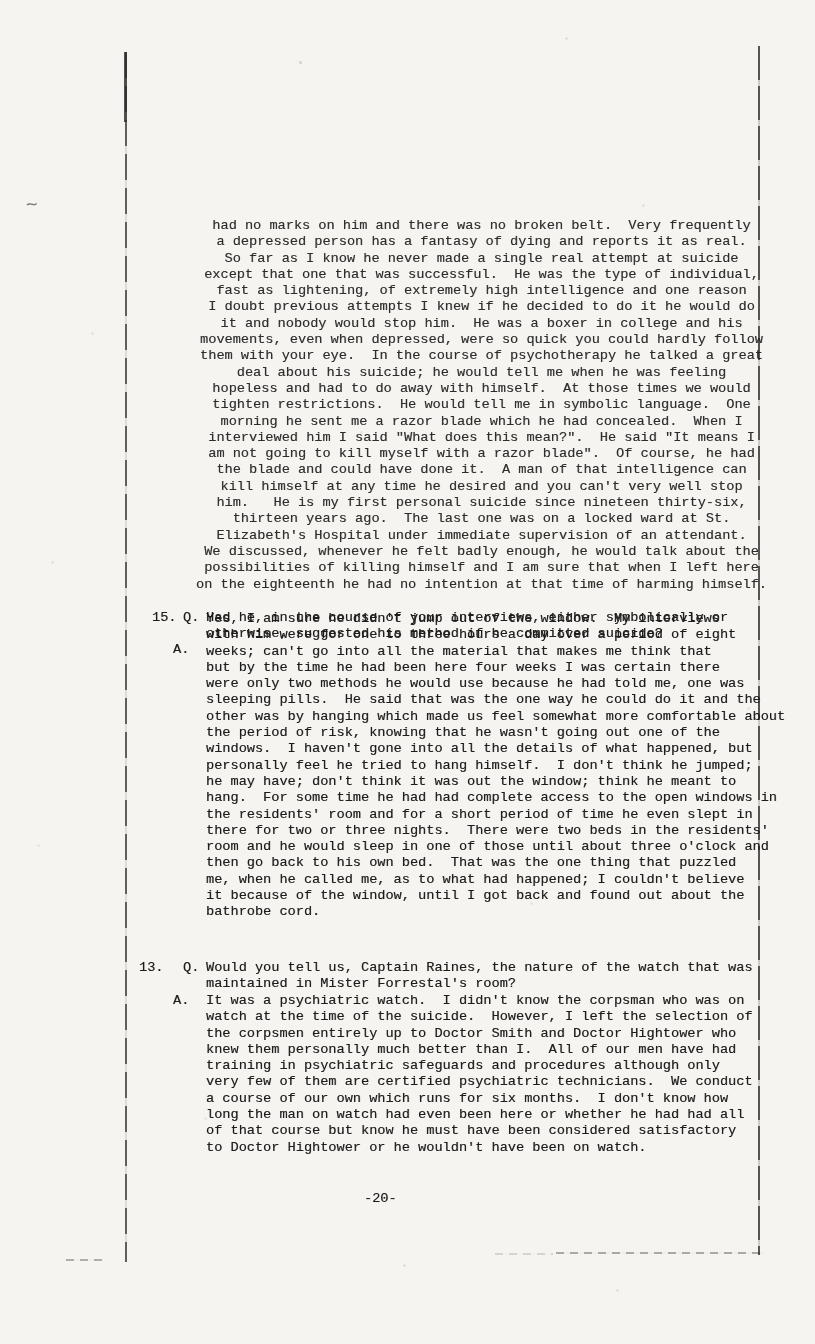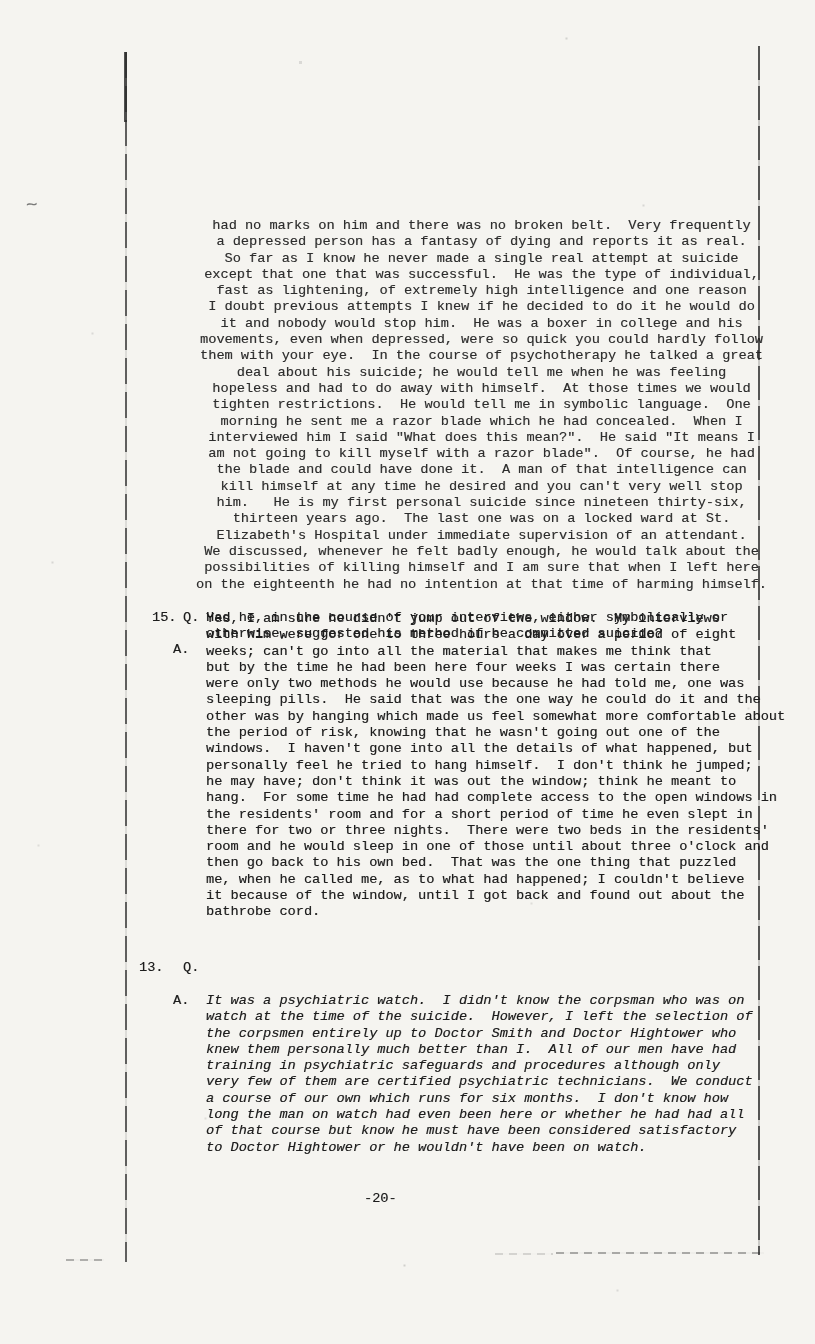--- a/index.html
+++ b/index.html
@@ -149,23 +149,25 @@
 the residents' room and for a short period of time he even slept in
 there for two or three nights.  There were two beds in the residents'
 room and he would sleep in one of those until about three o'clock and
 then go back to his own bed.  That was the one thing that puzzled
 me, when he called me, as to what had happened; I couldn't believe
 it because of the window, until I got back and found out about the
 bathrobe cord.</div>
 
   <div class="tw" style="left:139px; top:960px;">13.</div>
   <div class="tw" style="left:183px; top:960px;">Q.</div>
+  <div class="tw" style="left:206px; top:960px;">Would you tell us, Captain Raines, the nature of the watch that was
+maintained in Mister Forrestal's room?</div>
 
   <div class="tw" style="left:173px; top:993px;">A.</div>
-  <div class="tw" style="left:206px; top:993px;font-style:italic;">It was a psychiatric watch.  I didn't know the corpsman who was on
+  <div class="tw" style="left:206px; top:993px;">It was a psychiatric watch.  I didn't know the corpsman who was on
 watch at the time of the suicide.  However, I left the selection of
 the corpsmen entirely up to Doctor Smith and Doctor Hightower who
 knew them personally much better than I.  All of our men have had
 training in psychiatric safeguards and procedures although only
 very few of them are certified psychiatric technicians.  We conduct
 a course of our own which runs for six months.  I don't know how
 long the man on watch had even been here or whether he had had all
 of that course but know he must have been considered satisfactory
 to Doctor Hightower or he wouldn't have been on watch.</div>
 

